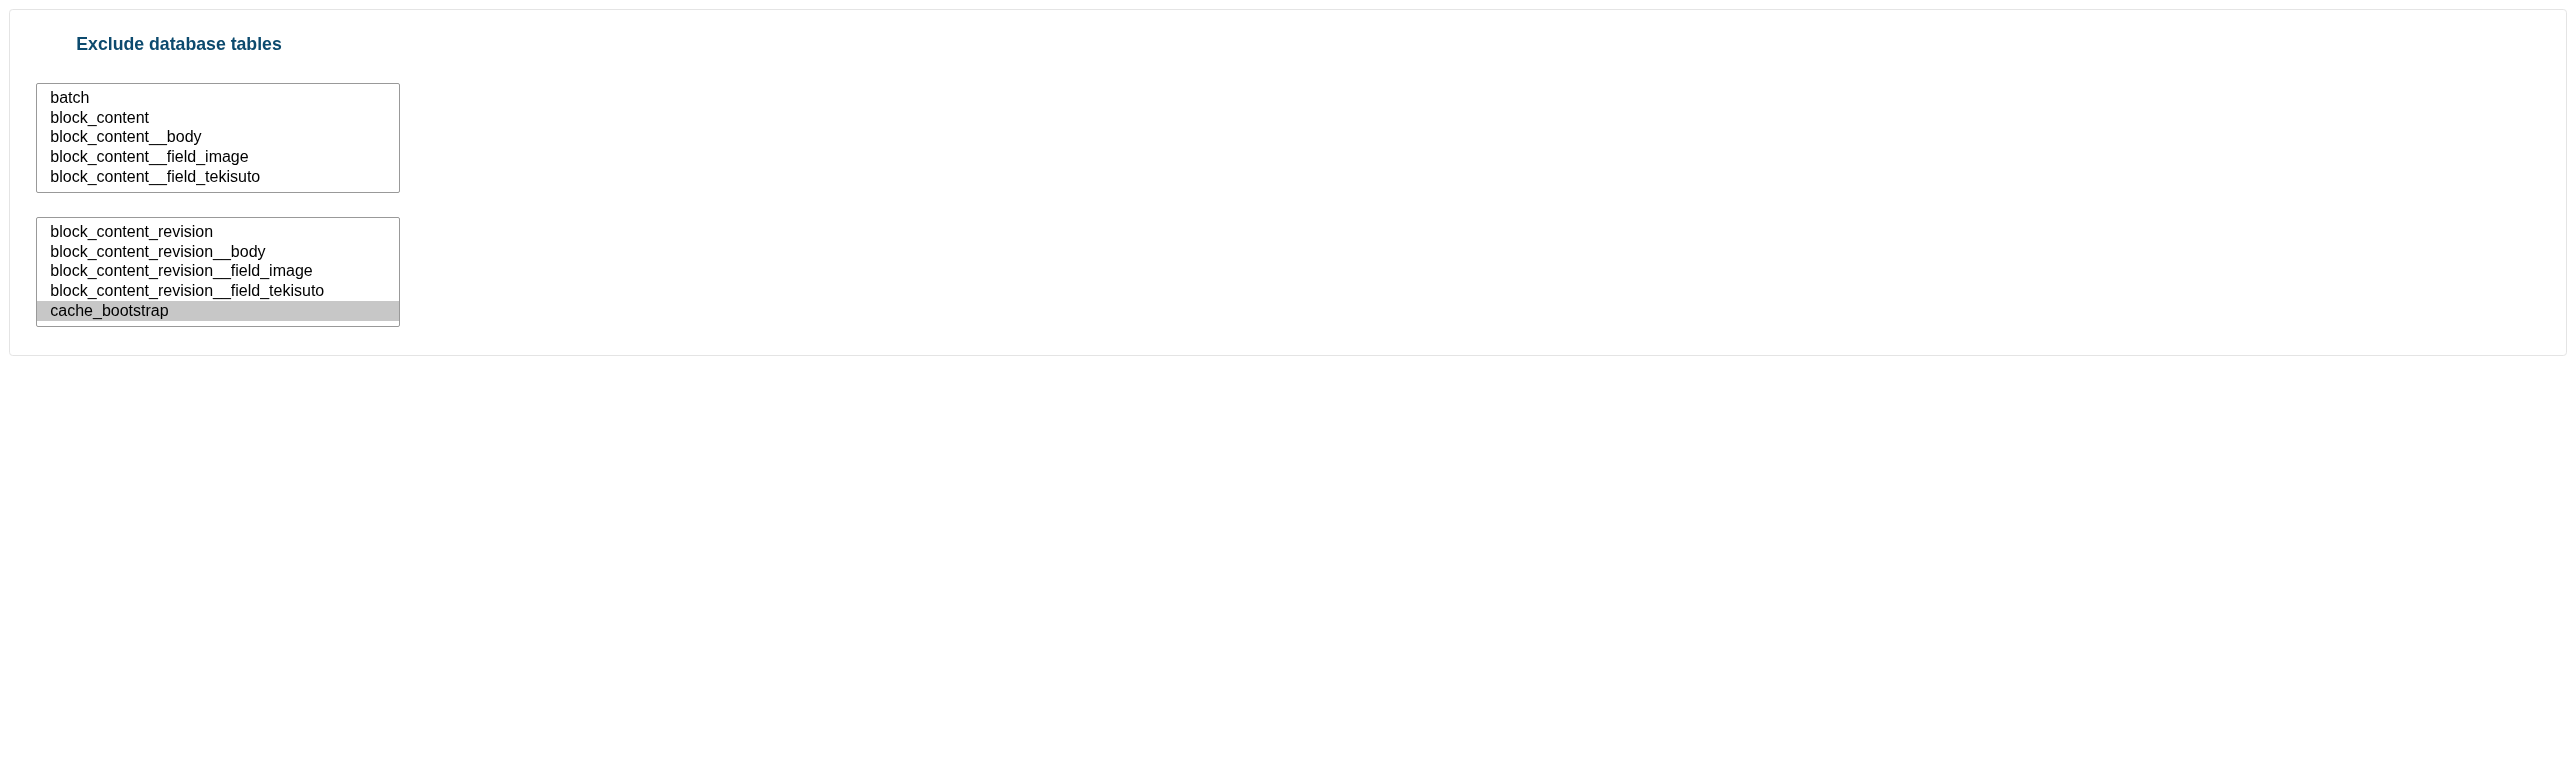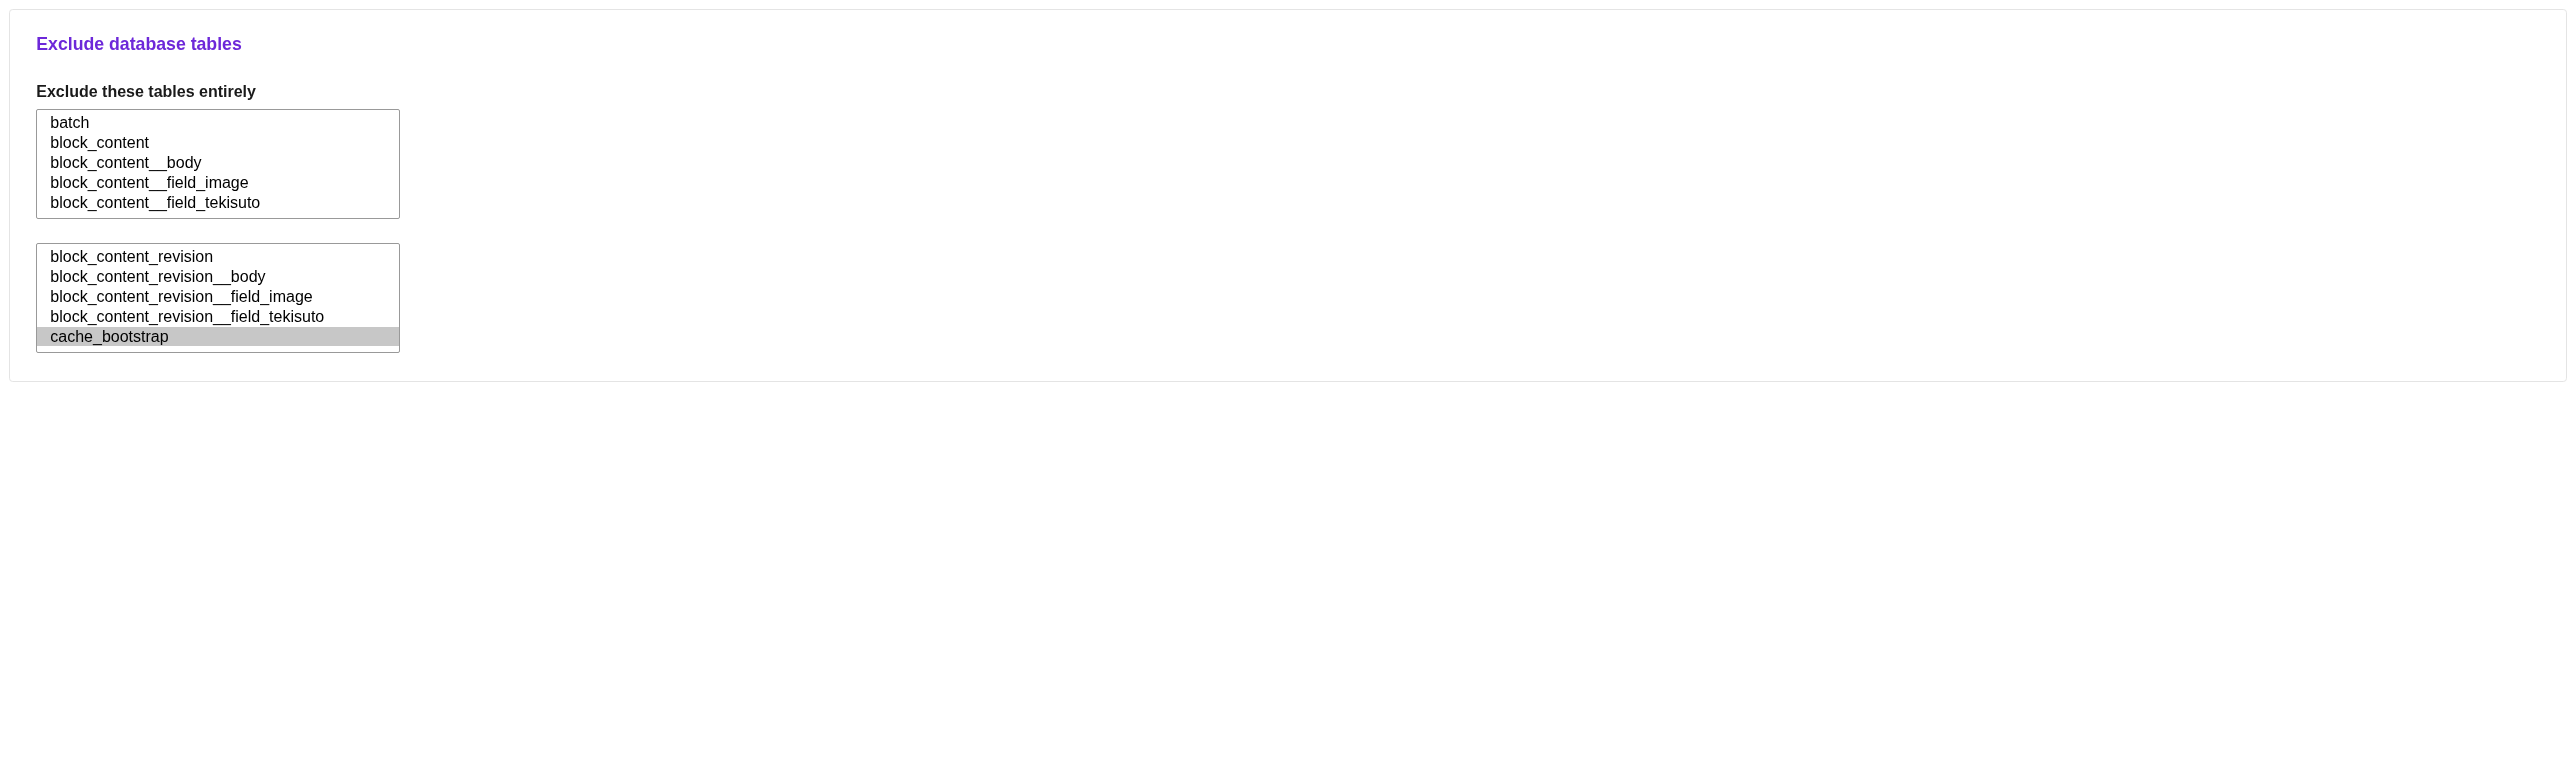--- a/index.html
+++ b/index.html
@@ -15,22 +15,23 @@
   .panel {
     border: 0.9px solid #e4e4e4;
     border-radius: 3.7px;
     background: #ffffff;
     padding: 24px 26px 28px 26px;
     width: 100%;
   }
   .panel-title {
     font-size: 17.7px;
     font-weight: 700;
-    color: #6d28d9;
+    color: #0c4a6e;
     margin-bottom: 28px;
+    margin-left: 40px;
   }
   .field-label {
     font-size: 16px;
     font-weight: 700;
     color: #1a1a1a;
     margin-bottom: 7.5px;
     display: block;
   }
   .select-box {
     width: 364px;
@@ -66,21 +67,20 @@
     border-radius: 3.7px;
   }
 </style>
 </head>
 <body>
 
 <div class="panel">
   <h2 class="panel-title">Exclude database tables</h2>
 
   <div class="field-group">
-    <label class="field-label">Exclude these tables entirely</label>
     <select multiple="" class="select-box" id="exclude-entire-select">
     <option value="batch">batch</option>
         <option value="block_content">block_content</option>
         <option value="block_content__body">block_content__body</option>
         <option value="block_content__field_image">block_content__field_image</option>
         <option value="block_content__field_tekisuto">block_content__field_tekisuto</option>
       </select>
   </div>
 
   <div class="field-group" style="margin-bottom:0;">

